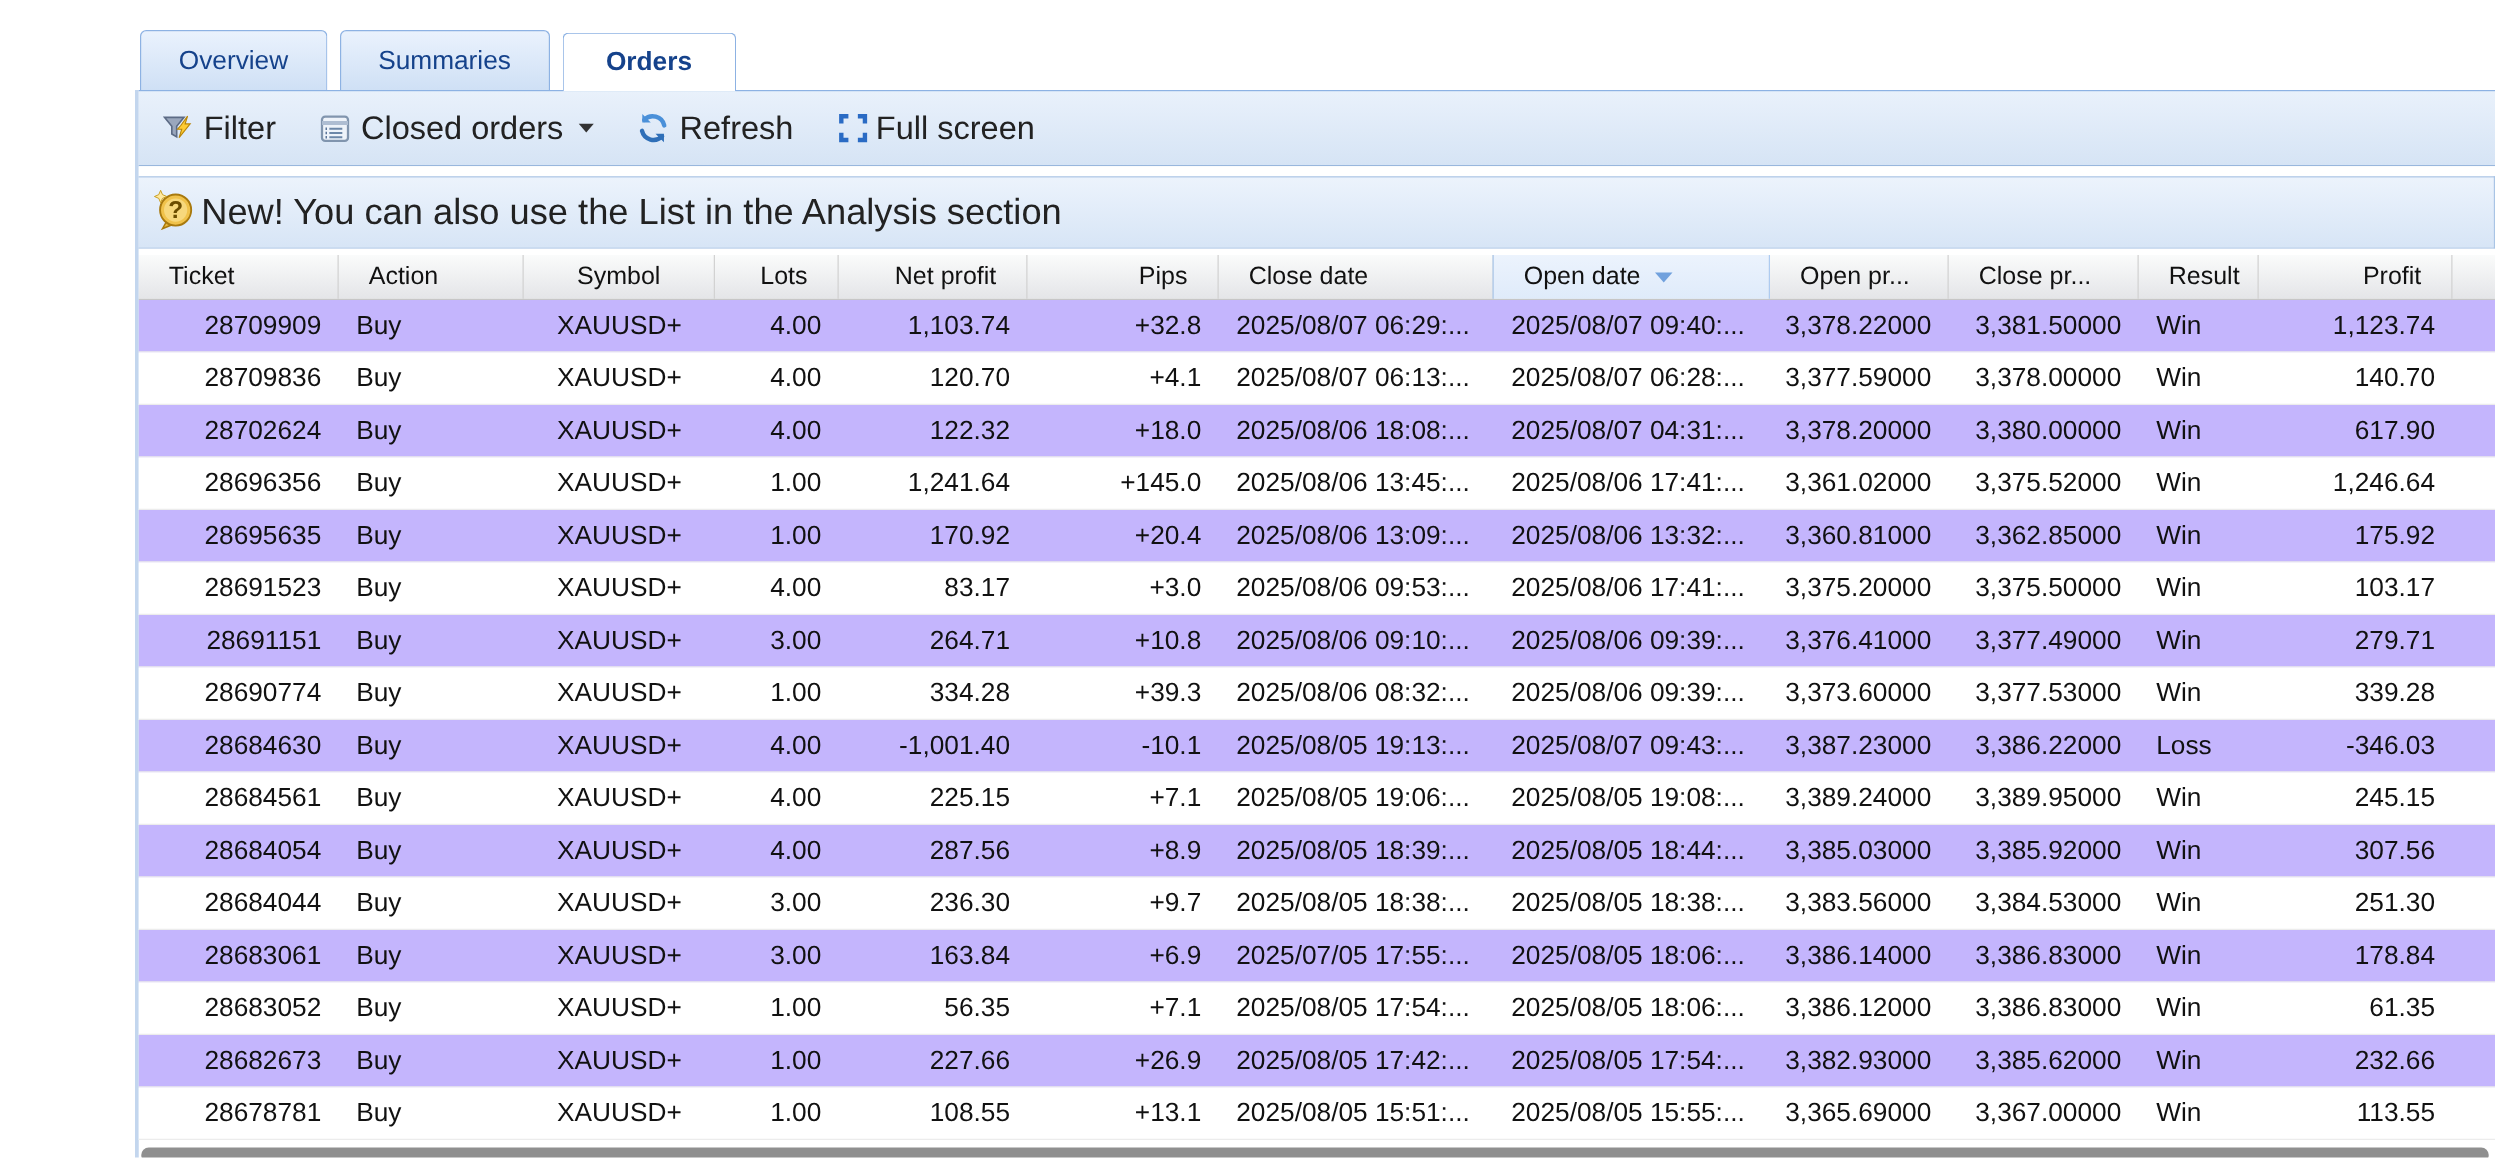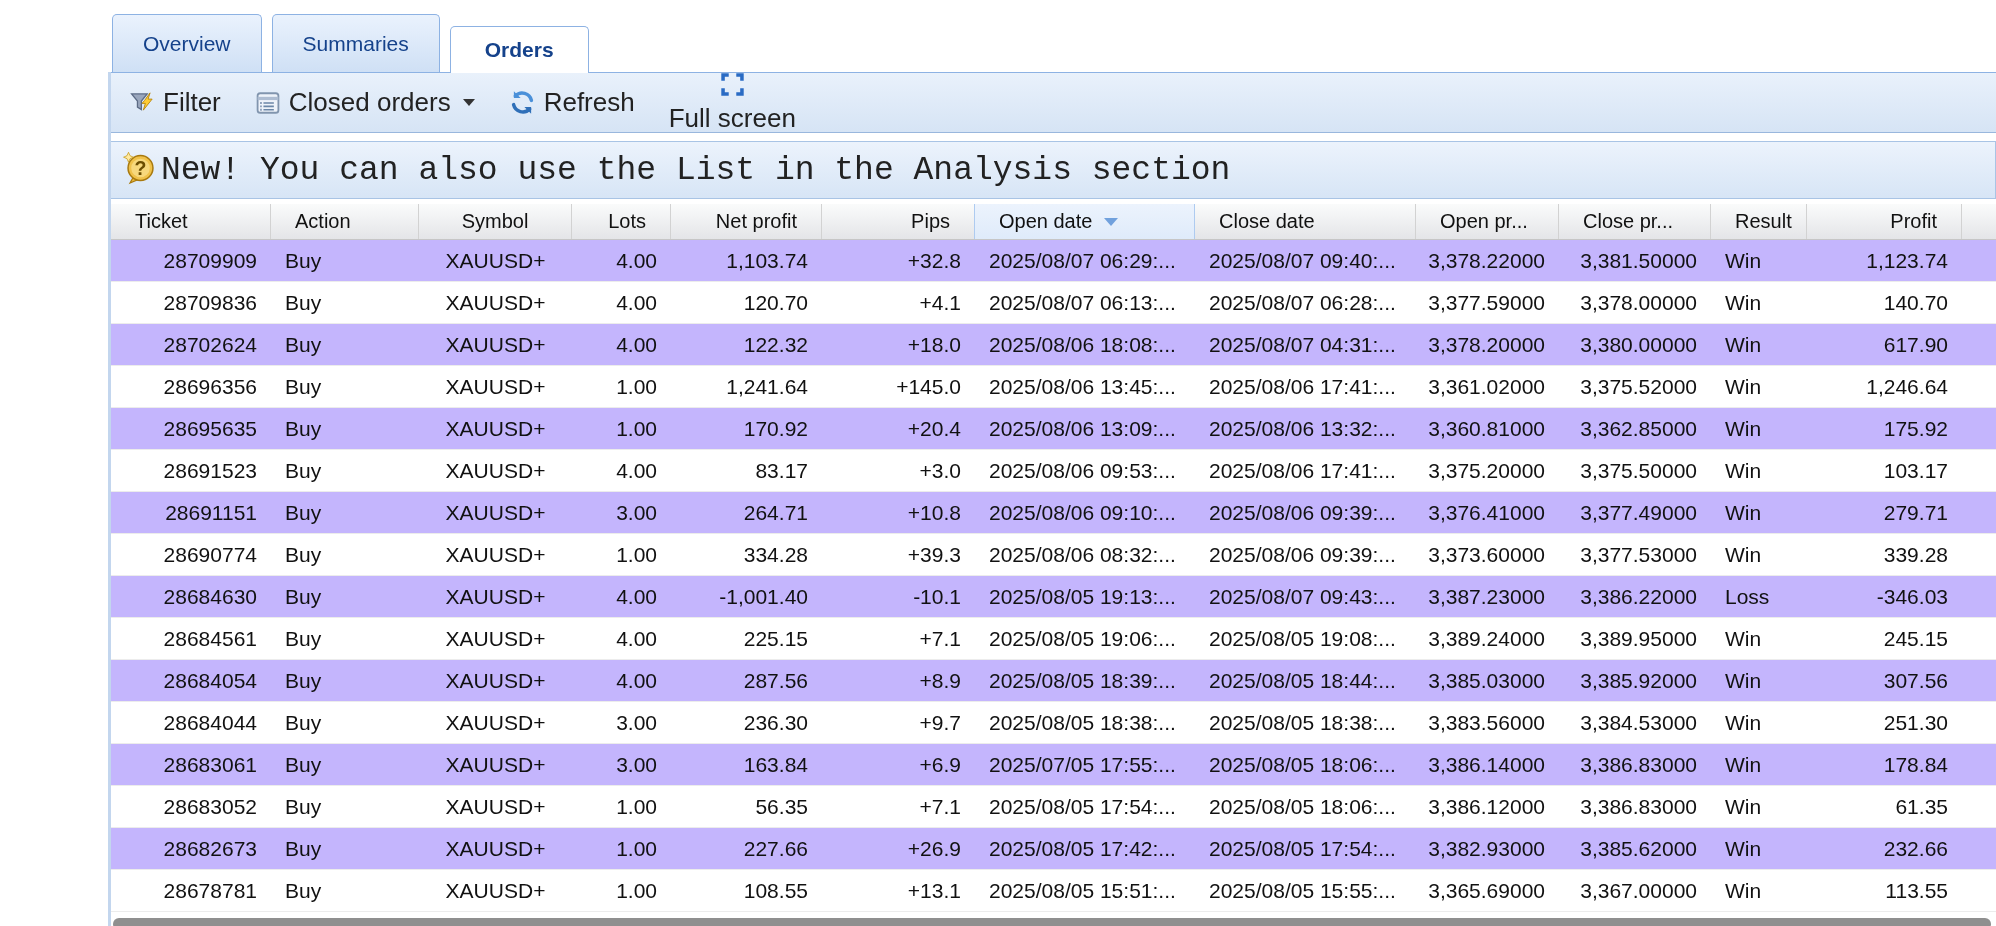--- a/index.html
+++ b/index.html
@@ -3,21 +3,21 @@
 <meta charset="utf-8">
 <style>
   * { box-sizing: border-box; margin: 0; padding: 0; }
   html,body { width:1996px; height:926px; background:#fff; overflow:hidden;
               font-family:"Liberation Sans", sans-serif; color:#111; }
 
   .page { padding-top:25px; padding-left:108px; width:1996px; }
 
   
   .tabbar { display:flex; align-items:flex-end; gap:10px; margin-left:4px; height:47px; position:relative; z-index:2; }
-  .tab { height:58px; padding:0 30px; display:flex; align-items:center; justify-content:center;
+  .tab { height:48px; padding:0 30px; display:flex; align-items:center; justify-content:center;
          border:1px solid #8db2e3; border-bottom:none; border-radius:5px 5px 0 0;
          background:linear-gradient(#eaf2fd,#cfe0f5); color:#15428b; font-size:21px; cursor:pointer; }
   .tab.active { background:#fff; font-weight:bold; height:47px; padding:0 34px; margin-bottom:-1px; }
 
   
   .panel { border-left:3px solid #c3d6ee; width:1888px; }
 
   
   .toolbar { height:61px; background:linear-gradient(#e9f1fb,#d6e4f5);
              border-top:1px solid #8db2e3; border-bottom:1px solid #99b7dd;
@@ -26,21 +26,21 @@
           padding:4px 6px; border-radius:4px; }
   .tbtn svg { display:block; }
   .caret-down { width:0; height:0; border-left:6px solid transparent; border-right:6px solid transparent;
                 border-top:7px solid #333; margin-left:4px; }
 
   
   .notice-gap { height:8px; background:#fff; }
   .notice { height:58px; background:linear-gradient(#ecf3fc,#d7e5f6);
             border:1px solid #a9c4e5; border-left:none;
             display:flex; align-items:center; padding-left:10px; }
-  .notice-text { font-size:33px; color:#222; margin-left:4px;font-family:Liberation Mono, monospace; }
+  .notice-text { font-size:29px; color:#222; margin-left:4px; }
 
   .header-gap { height:5px; background:#fff; }
 
   
   .cols { display:grid;
           grid-template-columns:160px 148px 153px 99px 151px 153px 220px 221px 143px 152px 96px 155px minmax(20px,1fr); }
   .grid-header { height:36px; background:linear-gradient(#fafbfb,#e4e5e8); border-bottom:1px solid #c6c6c6; }
   .hcell { display:flex; align-items:center; font-size:20px; color:#111;
            border-right:1px solid #d2d2d2; padding:0 24px; white-space:nowrap;
            overflow:hidden; text-overflow:ellipsis; cursor:pointer; }
@@ -108,21 +108,21 @@
           <svg width="27" height="27" viewBox="0 0 20 20">
             <path d="M16.6 8.4A7 7 0 0 0 4.7 5.2" fill="none" stroke="#4a90d9" stroke-width="2.6" stroke-linecap="round"></path>
             <path d="M3.6 1.6v5h5Z" fill="#4a90d9"></path>
             <path d="M3.4 11.6a7 7 0 0 0 11.9 3.2" fill="none" stroke="#2f6fb8" stroke-width="2.6" stroke-linecap="round"></path>
             <path d="M16.4 18.4v-5h-5Z" fill="#2f6fb8"></path>
           </svg>
         </span>
         <span>Refresh</span>
       </div>
 
-      <div class="tbtn" style="gap:5px;flex-direction:column;">
+      <div class="tbtn" style="gap:5px;">
         <span>
           <svg width="27" height="27" viewBox="0 0 20 20" fill="none" stroke="#2a6bc4" stroke-width="2.6">
             <path d="M3 7.2V3h4.2"></path>
               <path d="M12.8 3H17v4.2"></path>
             <path d="M17 12.8V17h-4.2"></path>
               <path d="M7.2 17H3v-4.2"></path>
           </svg>
         </span>
         <span>Full screen</span>
       </div>
@@ -146,25 +146,25 @@
 
     <div class="header-gap"></div>
 
     <div class="grid-header cols">
       <div class="hcell">Ticket</div>
       <div class="hcell">Action</div>
       <div class="hcell a-c">Symbol</div>
       <div class="hcell a-r">Lots</div>
       <div class="hcell a-r">Net profit</div>
       <div class="hcell a-r">Pips</div>
+      <div class="hcell">Close date</div>
       <div class="hcell sorted">
         <span>Open date</span>
         <span class="sort-arrow"></span>
       </div>
-      <div class="hcell">Close date</div>
       <div class="hcell">Open pr...</div>
       <div class="hcell">Close pr...</div>
       <div class="hcell">Result</div>
       <div class="hcell a-r">Profit</div>
       <div class="hcell filler"></div>
     </div>
 
     <div id="grid-body">
         <div class="grid-row cols odd">
           <div class="cell a-r">28709909</div>

